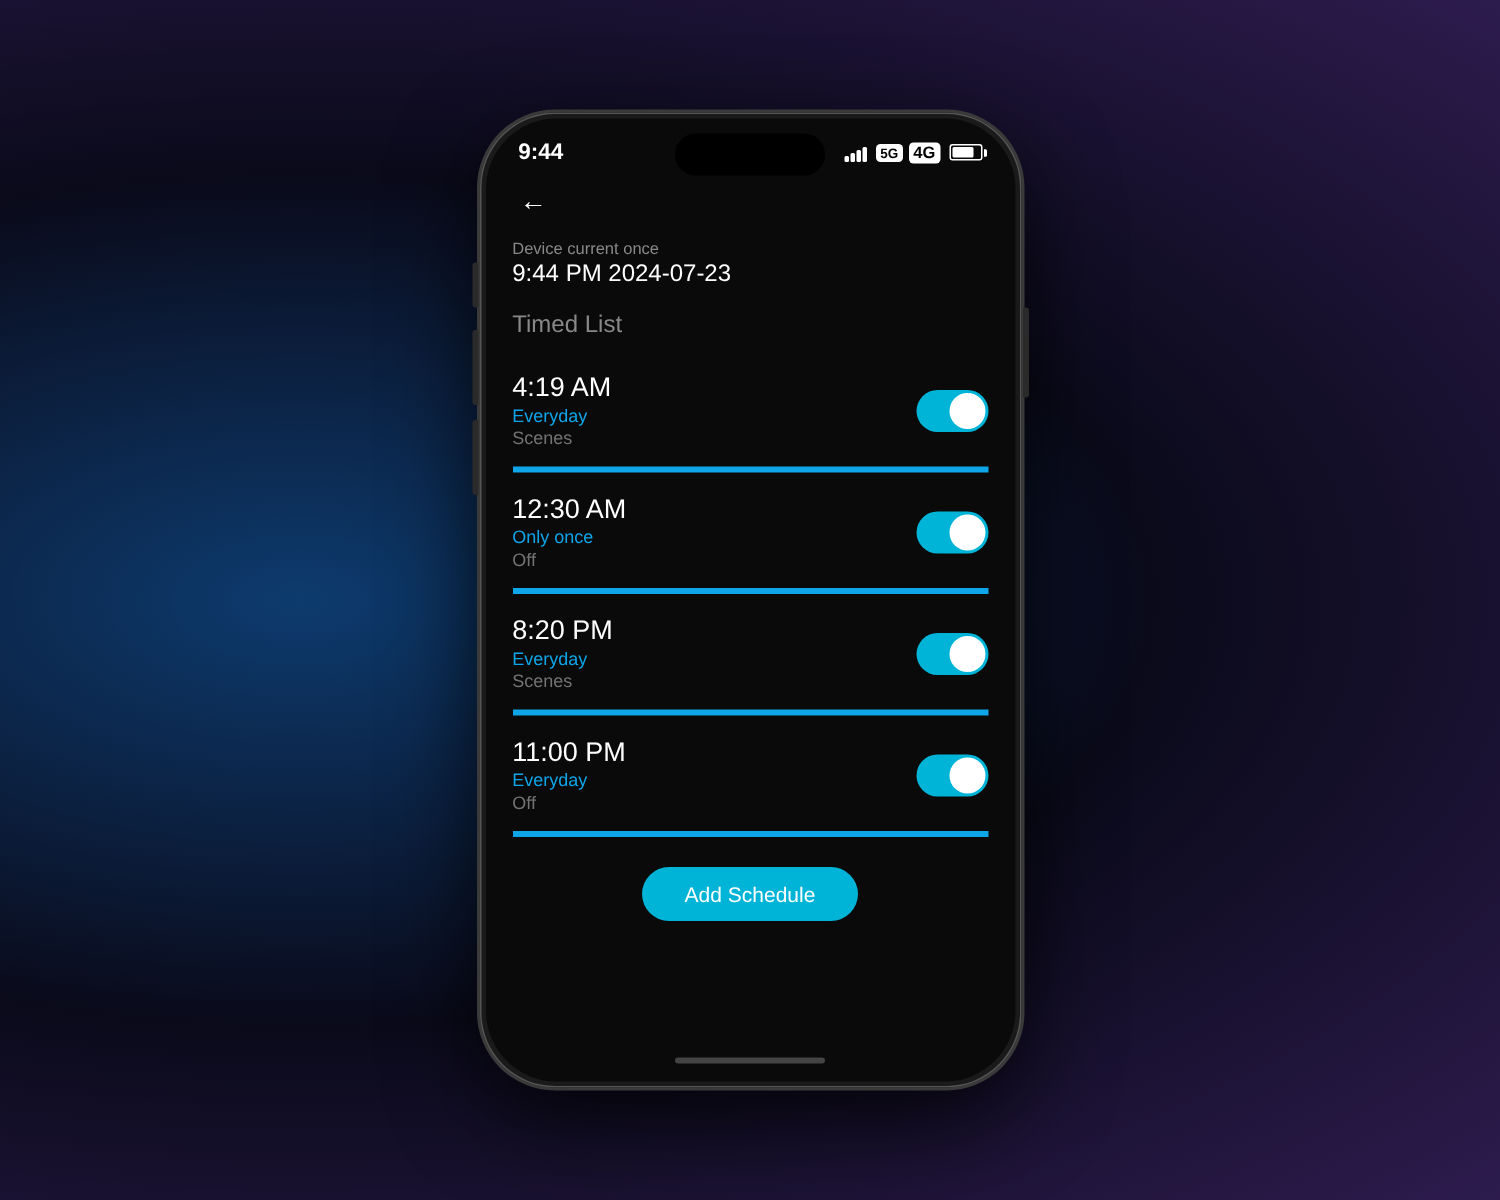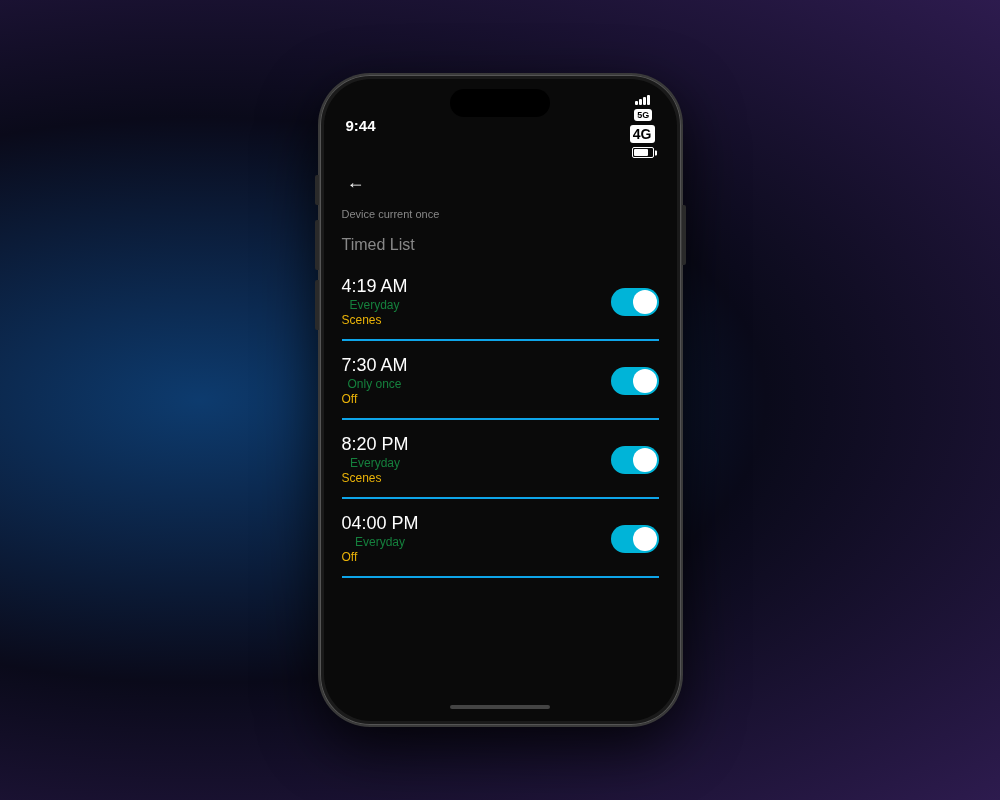--- a/index.html
+++ b/index.html
@@ -65,21 +65,20 @@
     .status-time {
       font-size: 15px;
       font-weight: 700;
     }
 
     .status-icons {
       display: flex;
       align-items: center;
       gap: 4px;
       font-size: 11px;
-      flex-direction: column;
     }
 
     .signal-bars {
       display: flex;
       align-items: flex-end;
       gap: 1px;
       height: 12px;
     }
 
     .signal-bar {
@@ -94,21 +93,21 @@
       font-size: 9px;
       font-weight: 800;
       padding: 1px 3px;
       border-radius: 3px;
       margin-left: 2px;
     }
 
     .badge-4g {
       background: #fff;
       color: #000;
-      font-size: 14px;
+      font-size: 11px;
       font-weight: 800;
       padding: 1px 3px;
       border-radius: 3px;
     }
 
     .battery {
       width: 22px;
       height: 11px;
       border: 1.5px solid #fff;
       border-radius: 2px;
@@ -198,43 +197,42 @@
       display: flex;
       flex-direction: column;
       gap: 2px;
     }
 
     .schedule-item {
       display: flex;
       justify-content: space-between;
       align-items: center;
       padding: 12px 0;
-      border-bottom: 2px solid #0ea5e9;
+      border-bottom: 4px solid #0ea5e9;
     }
 
     .schedule-info {
       display: flex;
       flex-direction: column;
       gap: 1px;
     }
 
     .schedule-time {
       color: #fff;
       font-size: 18px;
       font-weight: 500;
     }
 
     .schedule-repeat {
-      color: #15803d;
+      color: #0ea5e9;
       font-size: 12px;
-      text-align: center;
     }
 
     .schedule-action {
-      color: #eab308;
+      color: #737373;
       font-size: 12px;
     }
 
     
     .toggle {
       width: 48px;
       height: 28px;
       border-radius: 14px;
       position: relative;
       cursor: pointer;
@@ -367,40 +365,41 @@
     <div class="screen-content">
 
       <div class="header">
         <div class="back-btn">
           <span class="back-arrow">←</span>
         </div>
       </div>
 
       <div class="device-time-section">
         <div class="device-time-label">Device current once</div>
+        <div class="device-time-value">9:44 PM 2024-07-23</div>
       </div>
 
       <div class="timed-list-label">Timed List</div>
 
       <div class="schedule-list">
 
         <div class="schedule-item">
           <div class="schedule-info">
             <span class="schedule-time">4:19 AM</span>
             <span class="schedule-repeat">Everyday</span>
             <span class="schedule-action">Scenes</span>
           </div>
           <div class="toggle on">
             <div class="toggle-knob"></div>
           </div>
         </div>
 
         <div class="schedule-item">
           <div class="schedule-info">
-            <span class="schedule-time">7:30 AM</span>
+            <span class="schedule-time">12:30 AM</span>
             <span class="schedule-repeat">Only once</span>
             <span class="schedule-action">Off</span>
           </div>
           <div class="toggle on">
             <div class="toggle-knob"></div>
           </div>
         </div>
 
         <div class="schedule-item">
           <div class="schedule-info">
@@ -408,31 +407,34 @@
             <span class="schedule-repeat">Everyday</span>
             <span class="schedule-action">Scenes</span>
           </div>
           <div class="toggle on">
             <div class="toggle-knob"></div>
           </div>
         </div>
 
         <div class="schedule-item">
           <div class="schedule-info">
-            <span class="schedule-time">04:00 PM</span>
+            <span class="schedule-time">11:00 PM</span>
             <span class="schedule-repeat">Everyday</span>
             <span class="schedule-action">Off</span>
           </div>
           <div class="toggle on">
             <div class="toggle-knob"></div>
           </div>
         </div>
 
       </div>
 
+      <div class="add-schedule-container">
+        <button class="add-schedule-btn">Add Schedule</button>
+      </div>
 
     </div>
 
     <div class="home-indicator">
       <div class="home-bar"></div>
     </div>
   </div>
 </div>
 
 </body></html>

